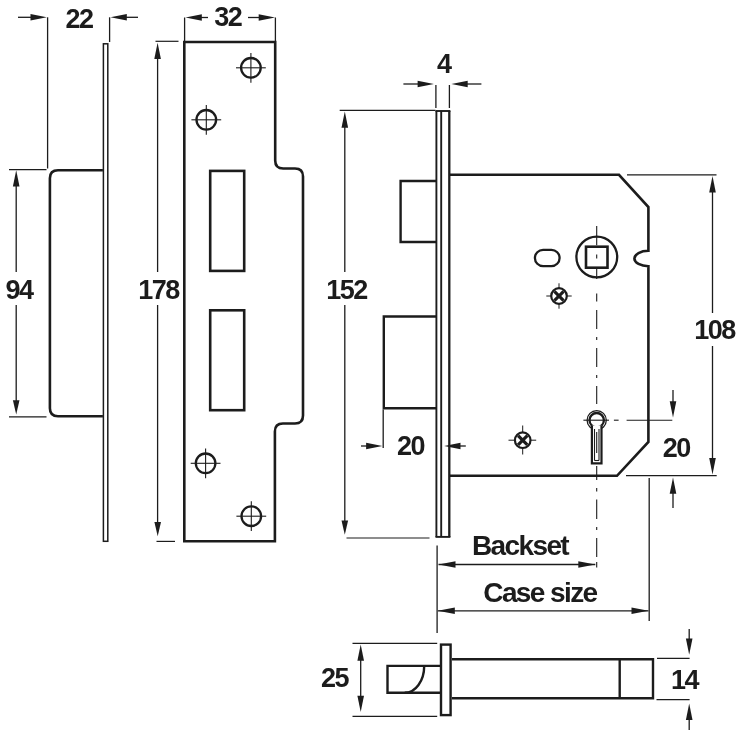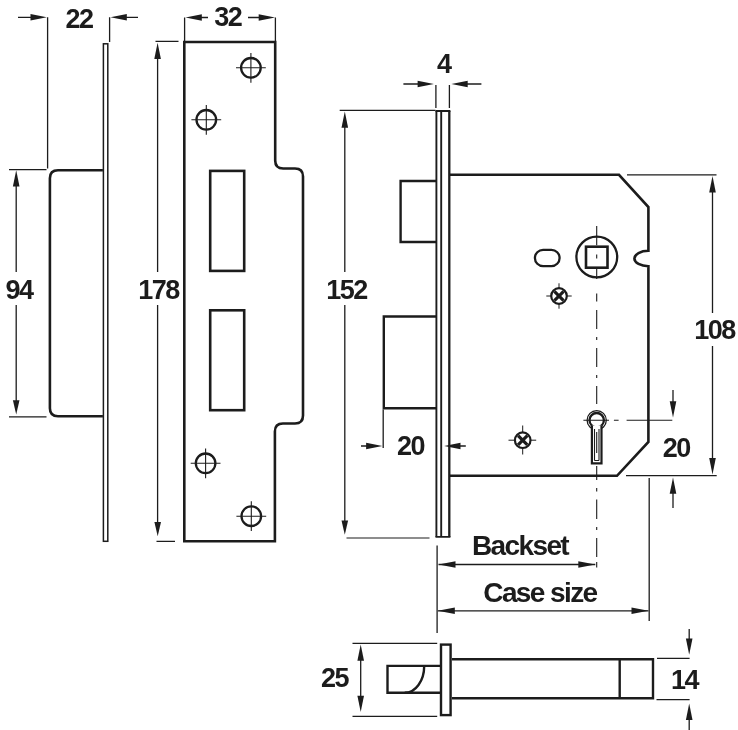--- a/index.html
+++ b/index.html
@@ -1,16 +1,16 @@
 <!DOCTYPE html>
 <html><head>
 <meta charset="utf-8">
 <style>
   html,body{margin:0;padding:0;background:#ffffff;-webkit-font-smoothing:antialiased;}
-  .wrap{width:738px;height:730px;background:#ffffff;overflow:hidden;filter:grayscale(1);border-radius:30px;}
+  .wrap{width:738px;height:730px;background:#ffffff;overflow:hidden;filter:grayscale(1);}
   svg{display:block;}
   text{font-family:"Liberation Sans",sans-serif;font-weight:bold;fill:#1d1c1a;}
   .num{font-size:27px;letter-spacing:-1.5px;}
   .word{font-size:28px;letter-spacing:-1.6px;}
 </style>
 </head>
 <body>
 <div class="wrap">
 <svg width="738" height="730" viewBox="0 0 738 730">
 <defs></defs>

